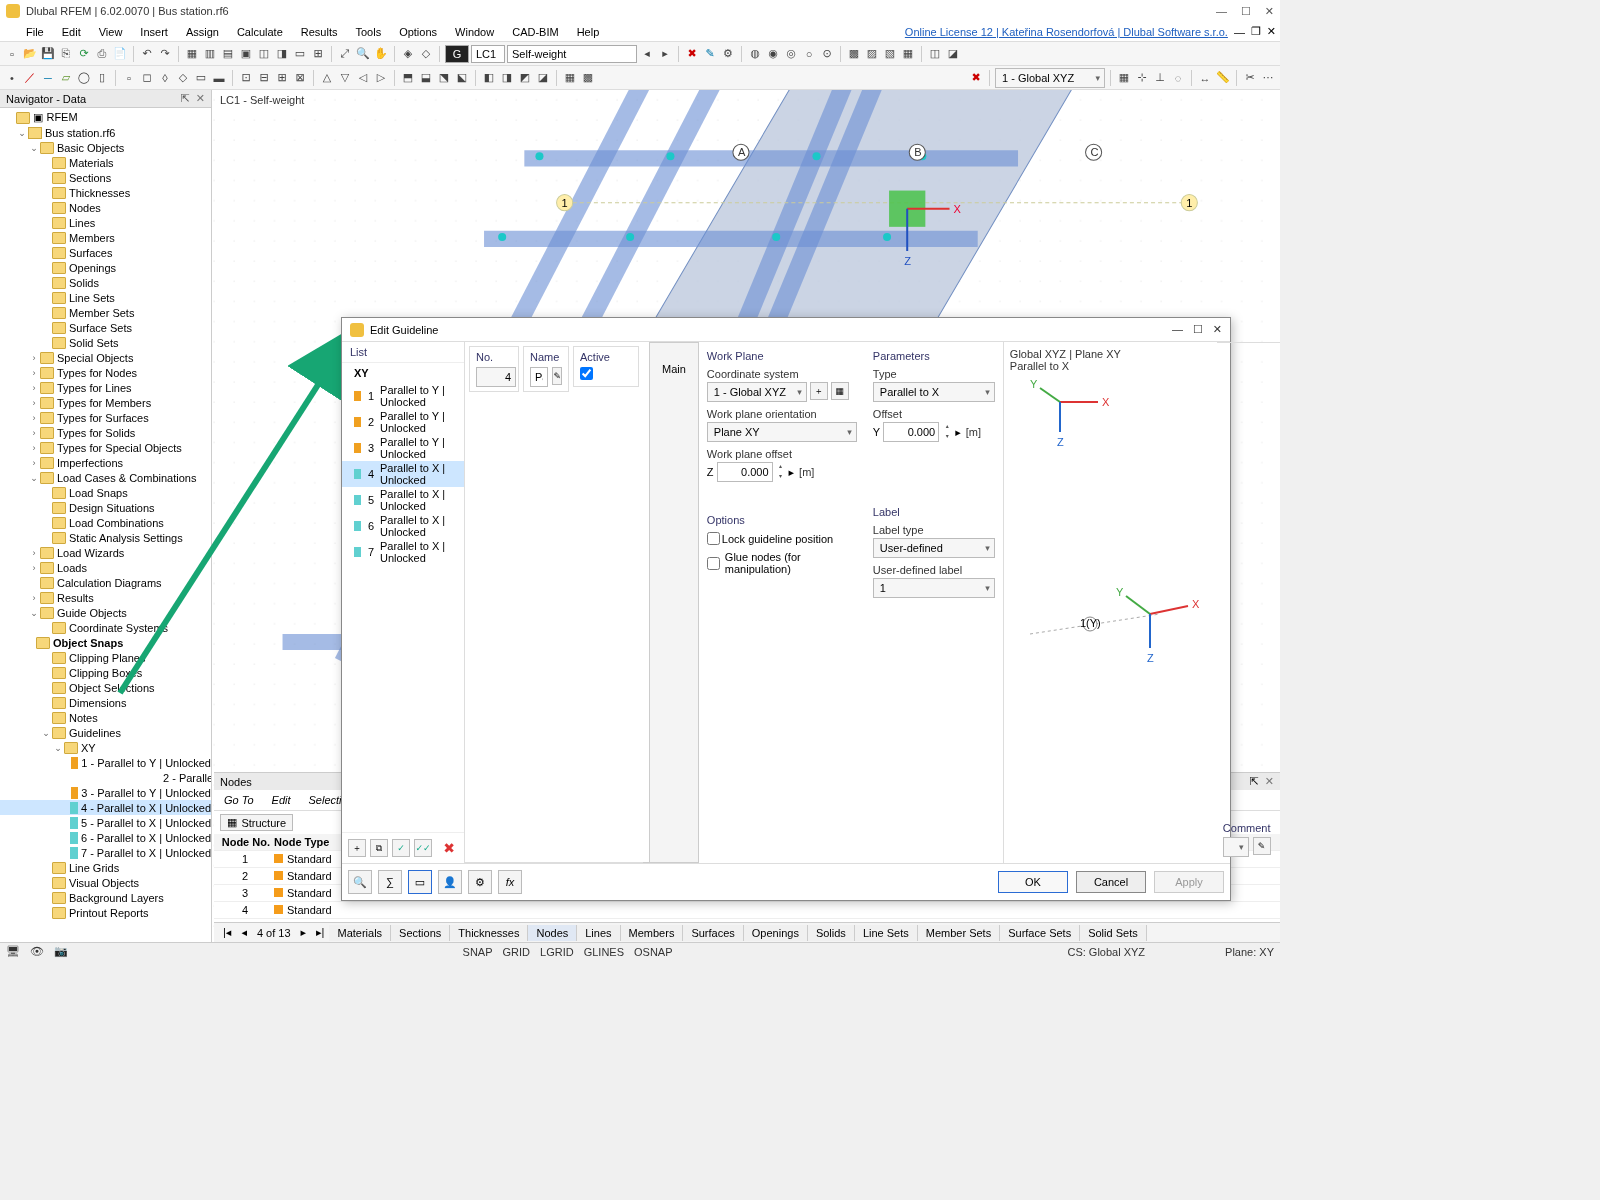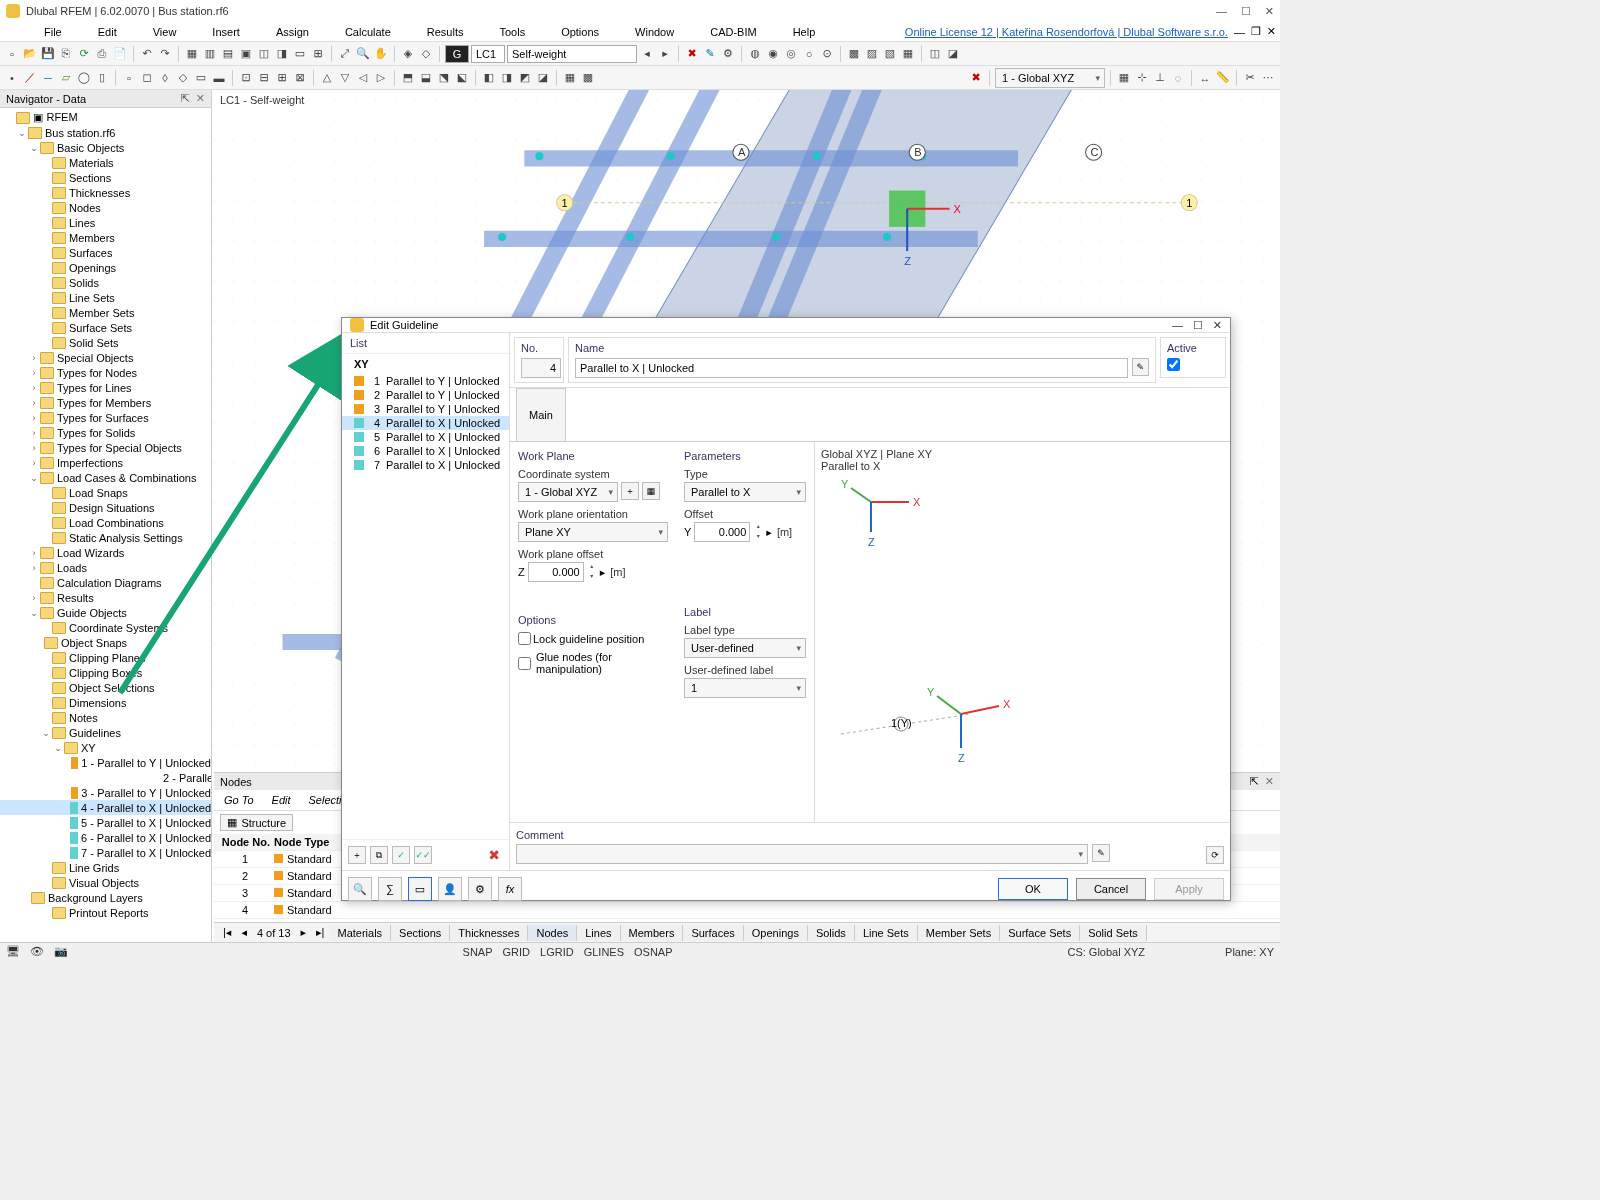--- a/index.html
+++ b/index.html
@@ -1,20 +1,20 @@
 <!DOCTYPE html>
 <html><head>
 <meta charset="utf-8">
 <style>
 * { box-sizing: border-box; margin: 0; padding: 0; font-family: "Segoe UI", Tahoma, sans-serif; font-size: 11px; }
 body { background: #f0f0f0; width: 1280px; height: 960px; overflow: hidden; position: relative; }
 .titlebar { height: 22px; background: #fff; display: flex; align-items: center; padding: 0 6px; color: #333; }
 .titlebar .appicon { width: 14px; height: 14px; background: #f0c040; border-radius: 3px; margin-right: 6px; }
 .titlebar .winbtns { margin-left: auto; display: flex; gap: 14px; color: #555; }
-.menubar { height: 20px; background: #fff; display: flex; align-items: center; padding: 0 4px; gap: 20px; border-bottom: 1px solid #ddd; }
+.menubar { height: 20px; background: #fff; display: flex; align-items: center; padding: 0 4px; gap: 2px; border-bottom: 1px solid #ddd; }
 .menubar .mitem { padding: 2px 8px; cursor: default; }
 .menubar .spacer { flex: 1; }
 .menubar .linkish { color: #2060c0; text-decoration: underline; }
 .toolbar { height: 24px; background: #f6f6f6; display: flex; align-items: center; padding: 0 4px; gap: 2px; border-bottom: 1px solid #ddd; }
 .tbtn { width: 16px; height: 16px; display: inline-flex; align-items: center; justify-content: center; color: #444; }
 .tsep { width: 1px; height: 16px; background: #ccc; margin: 0 3px; }
 .lcfield { height: 18px; border: 1px solid #aaa; padding: 0 4px; background: #fff; display: flex; align-items: center; }
 .main { position: absolute; top: 90px; left: 0; right: 0; bottom: 18px; display: flex; }
 .navigator { width: 212px; background: #fff; border-right: 1px solid #ccc; display: flex; flex-direction: column; }
 .panel-hdr { background: #eaeaea; border-bottom: 1px solid #ccc; padding: 2px 6px; display: flex; align-items: center; font-size: 11px; }
@@ -37,21 +37,21 @@
 .dlg-body { flex: 1; display: flex; }
 .dlg-list { width: 168px; border-right: 1px solid #ddd; display: flex; flex-direction: column; }
 .dlg-list .lh { padding: 4px 8px; color: #336; border-bottom: 1px solid #eee; }
 .dlg-list .grp { padding: 4px 12px; font-weight: bold; }
 .dlg-list .lrow { display: flex; align-items: center; padding: 1px 4px 1px 12px; gap: 6px; }
 .dlg-list .lrow.sel { background: #cde6ff; }
 .dlg-list .sq { width: 10px; height: 10px; }
 .dlg-list .sq.y { background: #f0a020; }
 .dlg-list .sq.x { background: #60d0d0; }
 .dlg-list .num { width: 10px; text-align: right; }
-.dlg-mid { flex: 1; display: flex; flex-direction: column; }
+.dlg-mid { flex: 1; display: flex; flex-direction: row; }
 .dlg-top { display: flex; border-bottom: 1px solid #ddd; padding: 4px; gap: 4px; align-items: flex-start;}
 .fieldbox { border: 1px solid #ddd; padding: 4px 6px; }
 .fieldbox .lbl { color: #336; margin-bottom: 4px; }
 .numfield { width: 40px; height: 20px; border: 1px solid #bbb; text-align: right; padding: 0 4px; background: #f6f6f6;}
 .textfield { height: 20px; border: 1px solid #bbb; padding: 0 4px; width: 100%; }
 .chk { width: 13px; height: 13px; }
 .tabstrip { display: flex; border-bottom: 1px solid #ccc; padding-left: 6px; }
 .tab { padding: 20px 12px; background: #f4f4f4; border: 1px solid #ccc; border-bottom: none; }
 .panels { flex:1; display: flex; }
 .lcol { width: 166px; padding: 8px; display:flex; flex-direction:column; gap:6px;}
@@ -417,21 +417,21 @@
         <div class="trow" style="padding-left: 28px;">
           <span class="chev">⌄</span>
           <span class="ticon folder"></span>
           <span>Guide Objects</span>
         </div>
         <div class="trow" style="padding-left: 40px;">
           <span class="chev"></span>
           <span class="ticon folder"></span>
           <span>Coordinate Systems</span>
         </div>
-        <div class="trow" style="padding-left: 32px;">
+        <div class="trow" style="padding-left: 24px; font-weight: bold;">
           <span class="chev"></span>
           <span class="ticon folder"></span>
           <span>Object Snaps</span>
         </div>
         <div class="trow" style="padding-left: 40px;">
           <span class="chev"></span>
           <span class="ticon folder"></span>
           <span>Clipping Planes</span>
         </div>
         <div class="trow" style="padding-left: 40px;">
@@ -502,21 +502,21 @@
         <div class="trow" style="padding-left: 40px;">
           <span class="chev"></span>
           <span class="ticon folder"></span>
           <span>Line Grids</span>
         </div>
         <div class="trow" style="padding-left: 40px;">
           <span class="chev"></span>
           <span class="ticon folder"></span>
           <span>Visual Objects</span>
         </div>
-        <div class="trow" style="padding-left: 19px;">
+        <div class="trow" style="padding-left: 40px;">
           <span class="chev"></span>
           <span class="ticon folder"></span>
           <span>Background Layers</span>
         </div>
         <div class="trow" style="padding-left: 40px;">
           <span class="chev"></span>
           <span class="ticon folder"></span>
           <span>Printout Reports</span>
         </div>
       </div>

